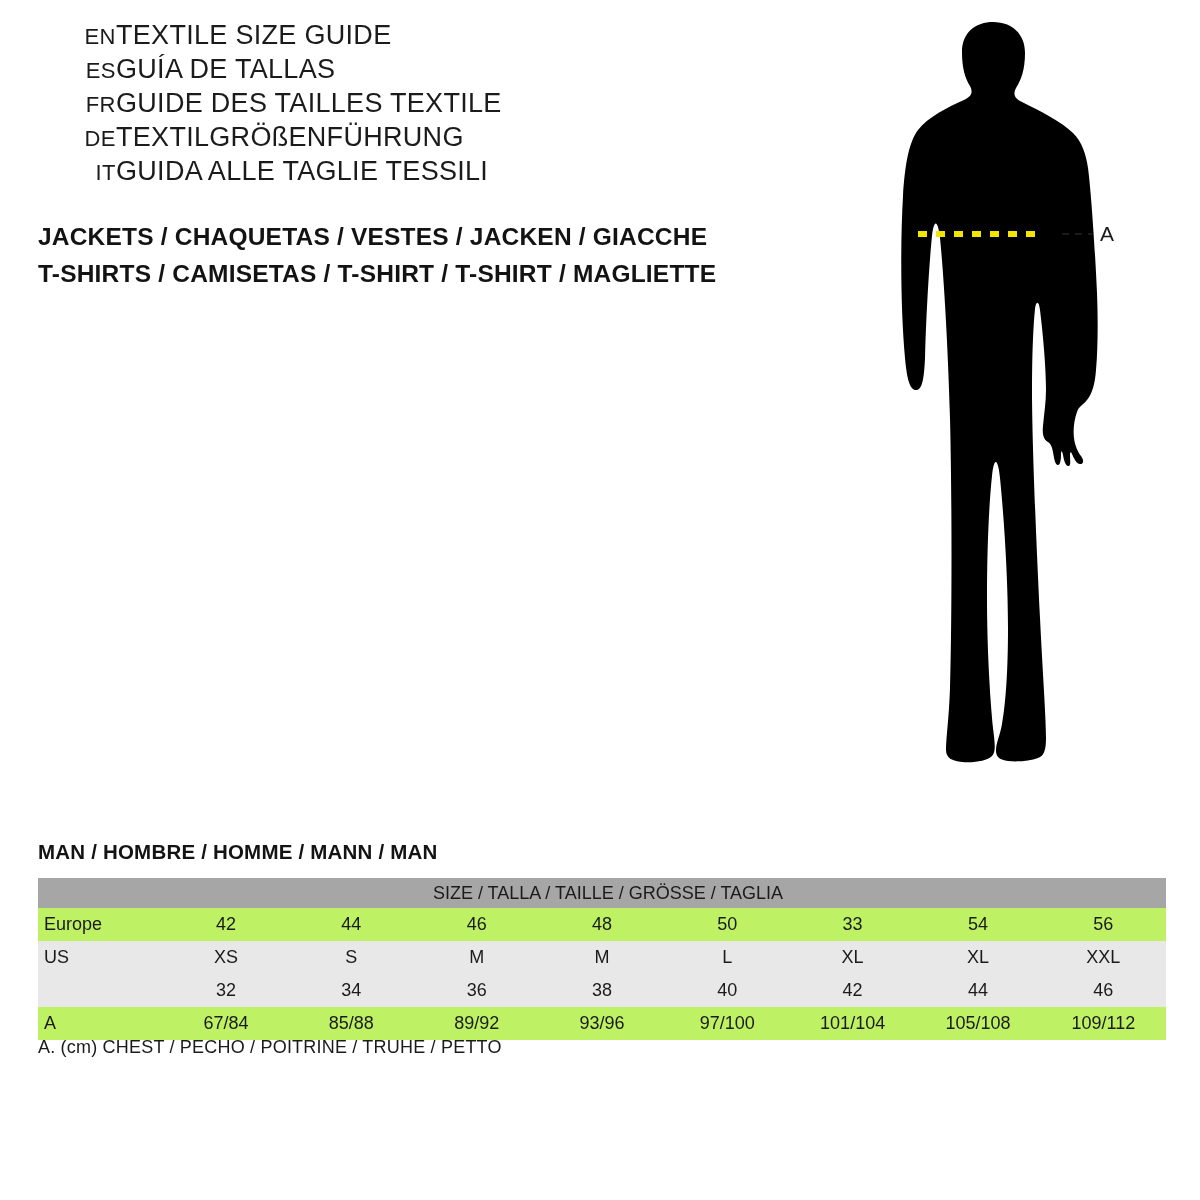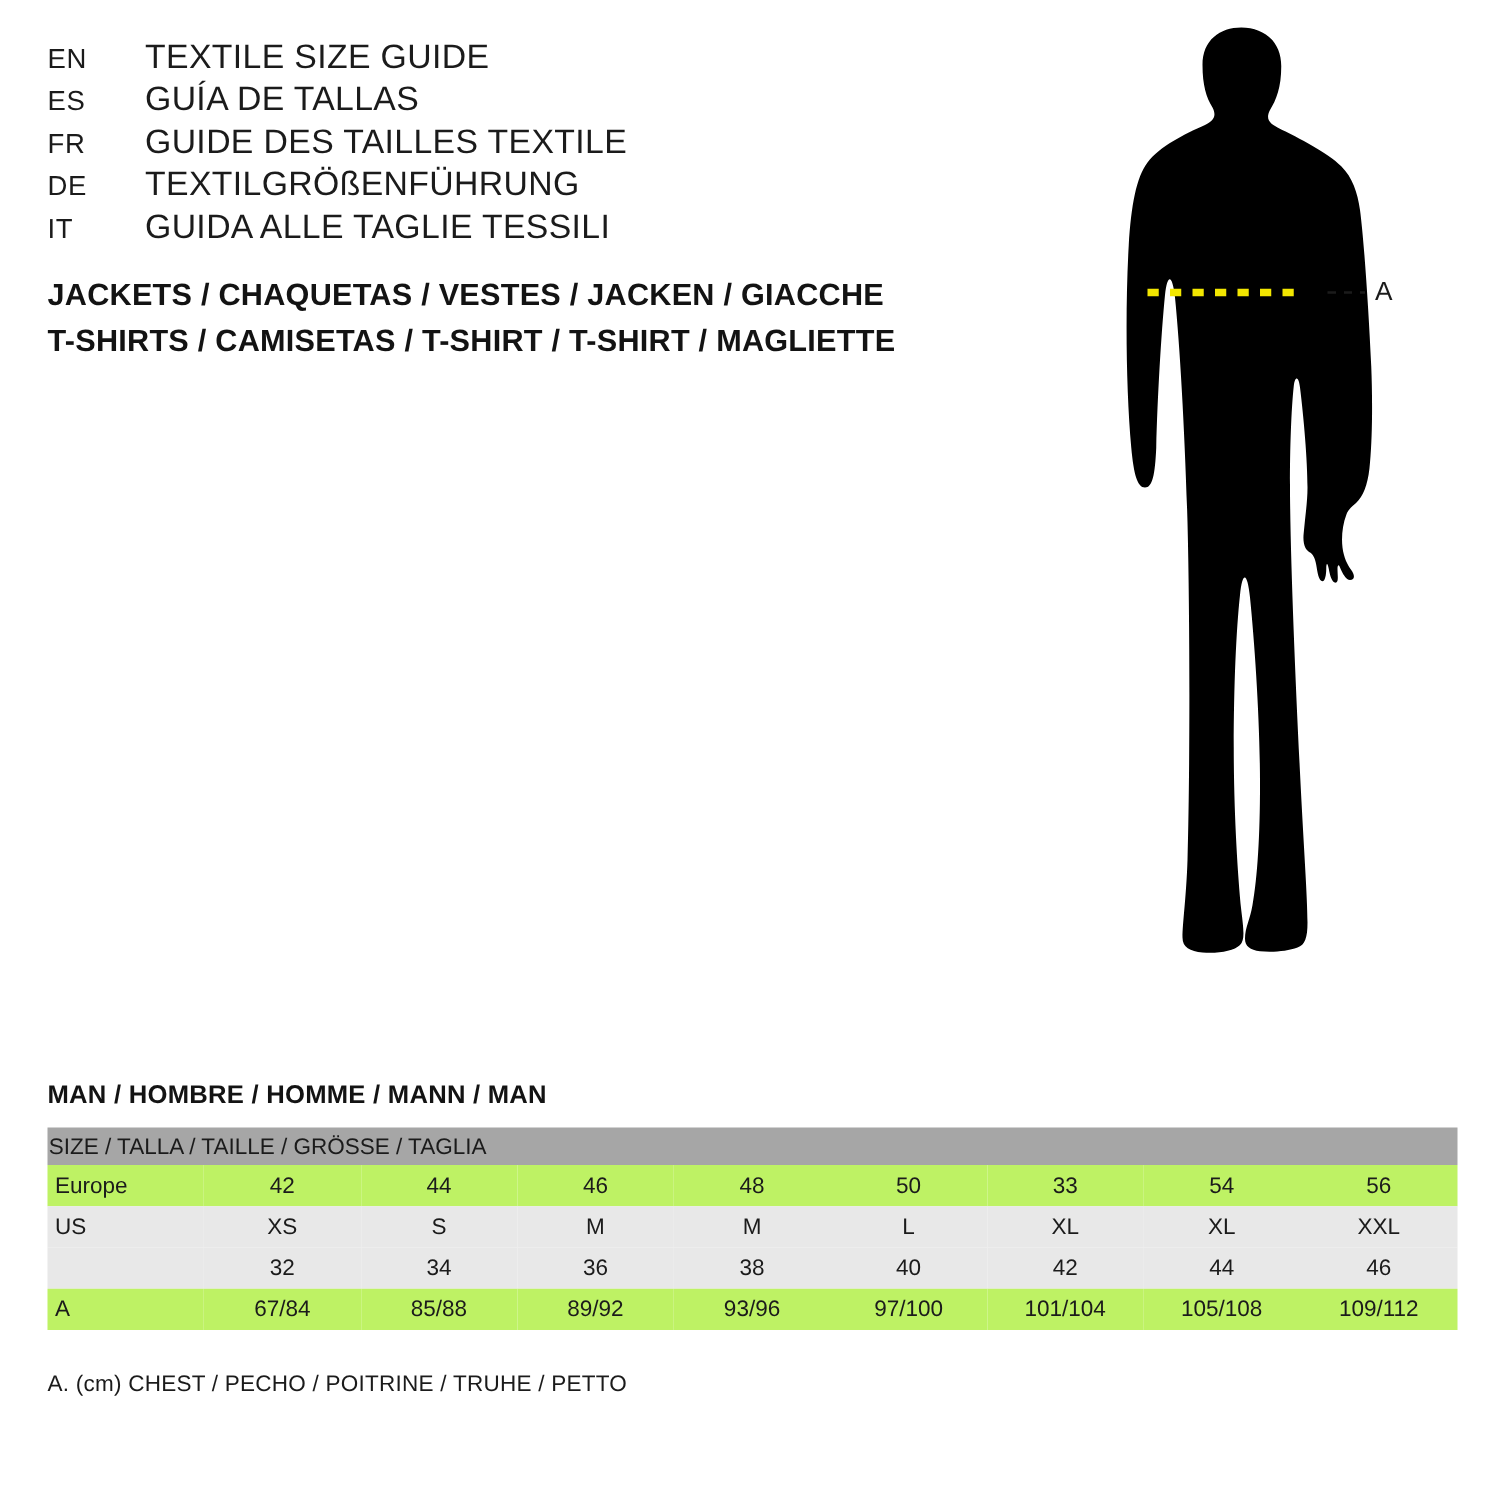--- a/index.html
+++ b/index.html
@@ -13,22 +13,23 @@
     font-family: "Liberation Sans", sans-serif;
     color: #1b1b1b;
     position: relative;
     overflow: hidden;
   }
 
   
   .lang-block {
     position: absolute;
     left: 38px;
-    top: 30px;
+    top: 20px;
     width: 760px;
+    text-align: right;
   }
   .lang-row {
     display: flex;
     align-items: baseline;
     height: 34px;
   }
   .lang-code {
     width: 78px;
     font-size: 22px;
     letter-spacing: 0.5px;
@@ -82,21 +83,20 @@
     height: 2px;
     background: repeating-linear-gradient(to right, #1b1b1b 0 7px, transparent 7px 13px);
   }
 
   
   .table-section {
     position: absolute;
     left: 38px;
     top: 840px;
     width: 1128px;
-    margin-top: 24px;
   }
   .man-heading {
     font-size: 20.5px;
     font-weight: bold;
     letter-spacing: 0.2px;
     color: #131313;
     margin-bottom: 14px;
     white-space: nowrap;
   }
   table.size-table {
@@ -117,30 +117,30 @@
     padding-left: 6px;
     width: 168px;
   }
   tr.head-row td {
     background: #a6a6a6;
     font-size: 18px;
     color: #1b1b1b;
     height: 30px;
   }
   tr.head-row td.rowhead {
-    text-align: left;
-    padding-left: 1px;
+    text-align: center;
+    padding-left: 12px;
   }
   tr.zebra td { background: #e8e8e8; }
   tr.plain td { background: #bef264; }
 
   .footnote {
     position: absolute;
     left: 38px;
-    top: 1097px;
+    top: 1037px;
     font-size: 18px;
     color: #1b1b1b;
     letter-spacing: 0.2px;
     white-space: nowrap;
   }
 </style>
 </head>
 <body>
 
 <div class="lang-block">

